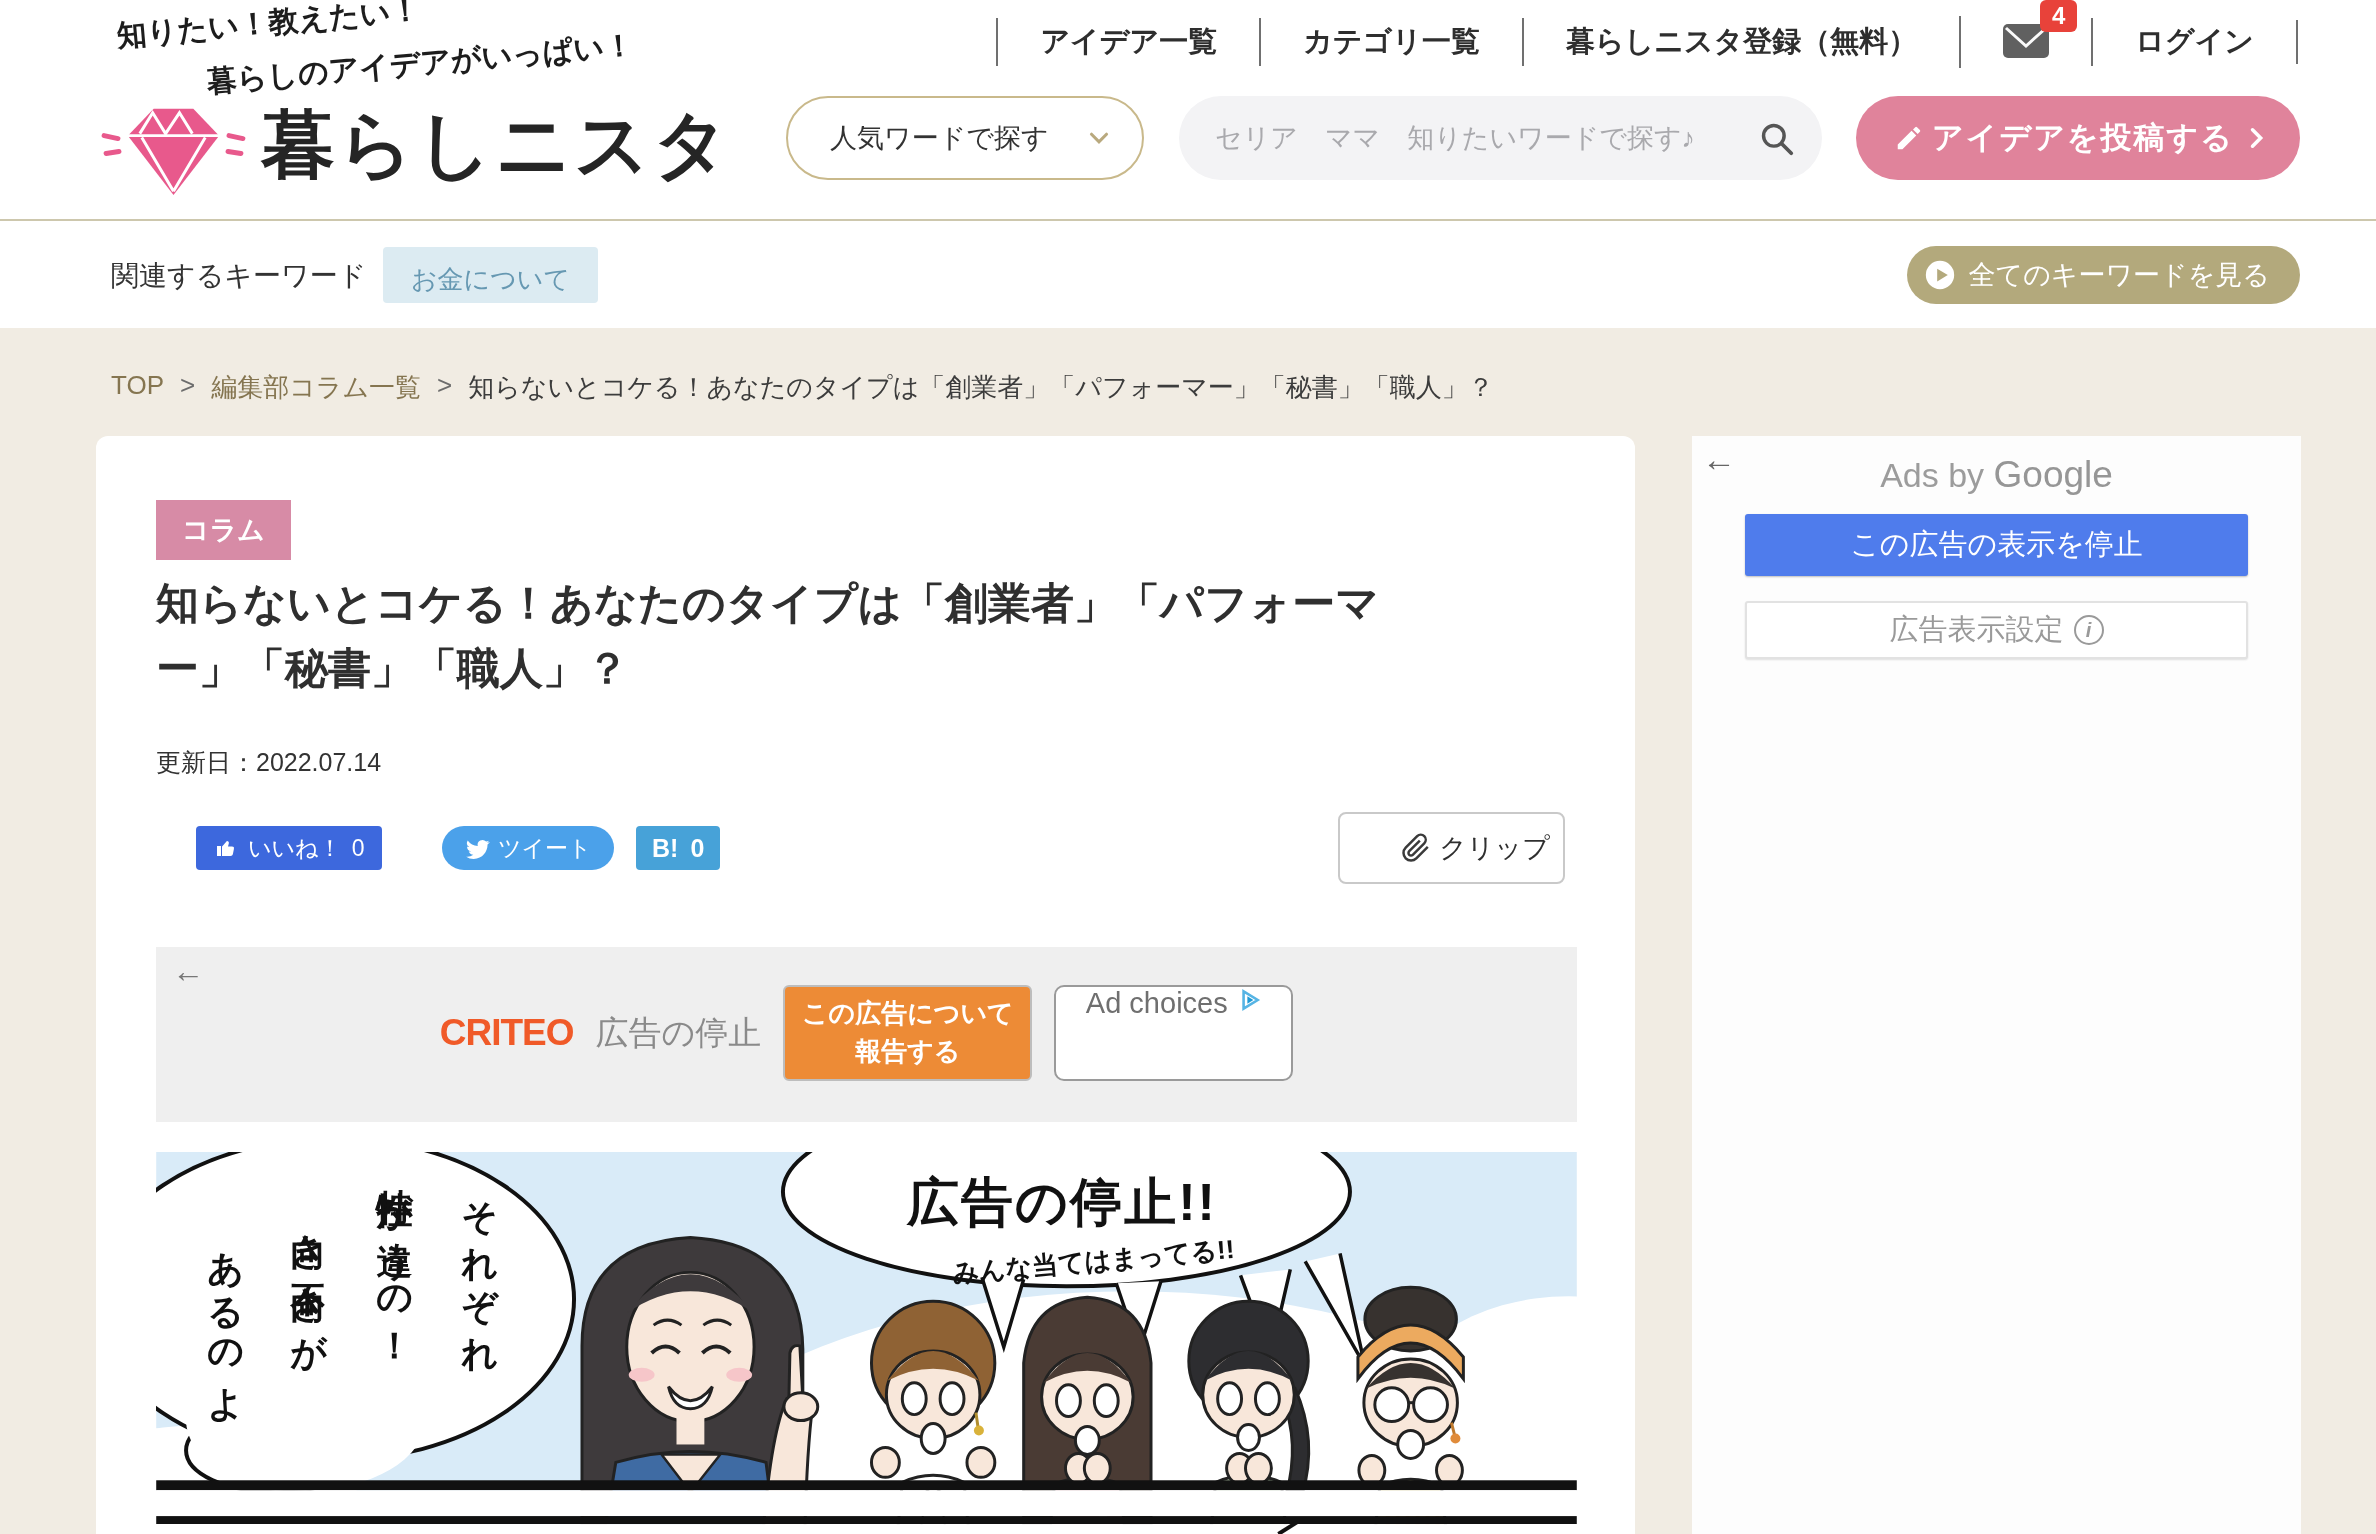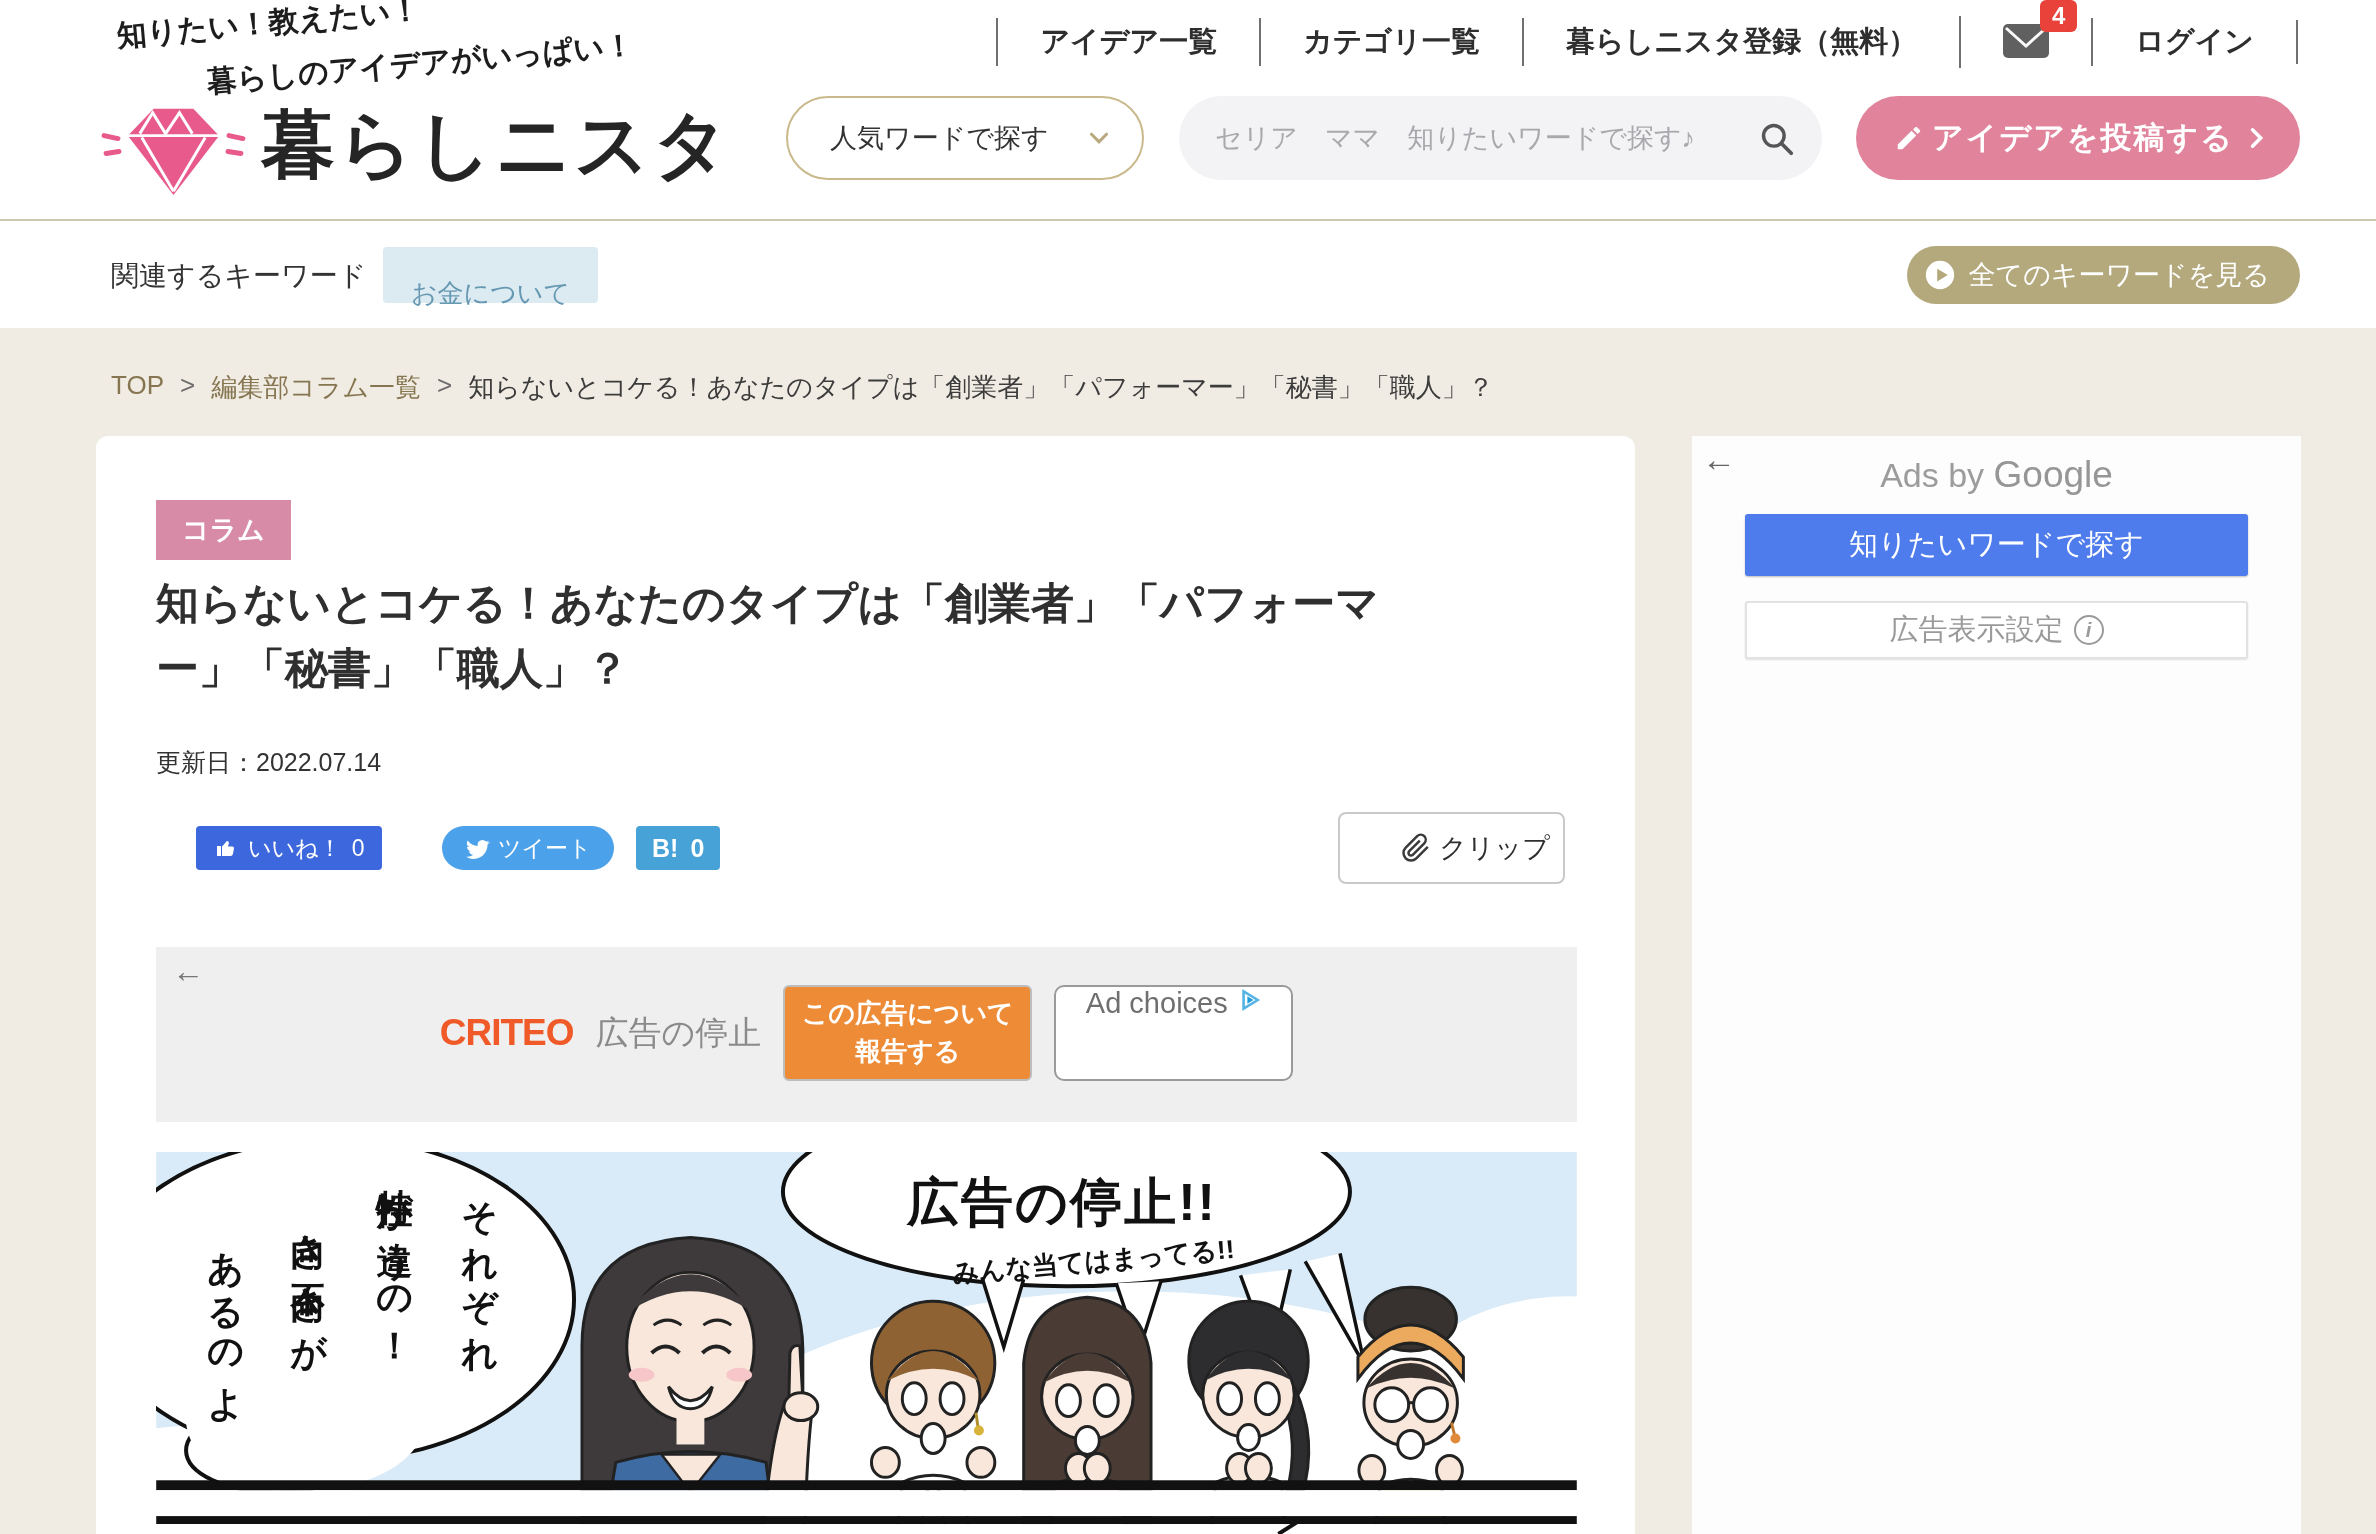--- a/index.html
+++ b/index.html
@@ -26,21 +26,21 @@
   .searchbox input::placeholder { color:#a9a9ad; }
   .search-icon { position:absolute; right:26px; top:24px; }
   .cta { position:absolute; left:1856px; top:96px; width:444px; height:84px; border-radius:42px; background:#e0839b; display:flex; align-items:center; justify-content:space-between; padding:0 30px 0 38px; cursor:pointer; }
   .cta-label { color:#fff; font-size:31px; font-weight:bold; letter-spacing:2px; }
 
   .header-rule { position:absolute; left:0; top:219px; width:2376px; height:2px; background:#cdc7ad; }
 
   
   .kwbar { position:absolute; left:0; top:221px; width:2376px; height:107px; background:#fff; }
   .kw-label { position:absolute; left:111px; top:36px; font-size:28px; color:#333; }
-  .kw-tag { position:absolute; left:383px; top:26px; height:56px; line-height:56px; padding:18px 28px; background:#dcebf2; color:#6698b2; font-size:26px; border-radius:4px; cursor:pointer; }
+  .kw-tag { position:absolute; left:383px; top:26px; height:56px; line-height:56px; padding:4px 28px; background:#dcebf2; color:#6698b2; font-size:26px; border-radius:4px; cursor:pointer; }
   .kw-all { position:absolute; right:76px; top:25px; height:58px; background:#b3a97c; border-radius:30px; display:flex; align-items:center; gap:12px; padding:0 30px 0 16px; color:#fff; font-size:27px; cursor:pointer; }
 
   
   .beige { position:absolute; left:0; top:328px; width:2376px; height:1206px; background:#f1ece3; }
   .breadcrumb { position:absolute; left:111px; top:370px; font-size:26px; display:flex; gap:16px; white-space:nowrap; }
   .breadcrumb .bc-link { color:#857550; cursor:pointer; }
   .breadcrumb .bc-sep { color:#6c6c6c; }
   .breadcrumb .bc-cur { color:#3c3c3c; }
 
   
@@ -322,19 +322,19 @@
     <div class="shout">広告の停止!!</div>
     <div class="shout-sub">みんな当てはまってる!!</div>
   </div>
 </div>
 
 <div class="sidebar">
   <div class="g-back">←</div>
   <div class="g-title">
     <span>Ads by </span><span class="g-brand">Google</span>
   </div>
-  <div class="g-stop">知りたいワードで探す</div>
+  <div class="g-stop">この広告の表示を停止</div>
   <div class="g-settings">
     <span>広告表示設定</span>
     <span class="info-circle">i</span>
   </div>
 </div>
 
 
 </body></html>

